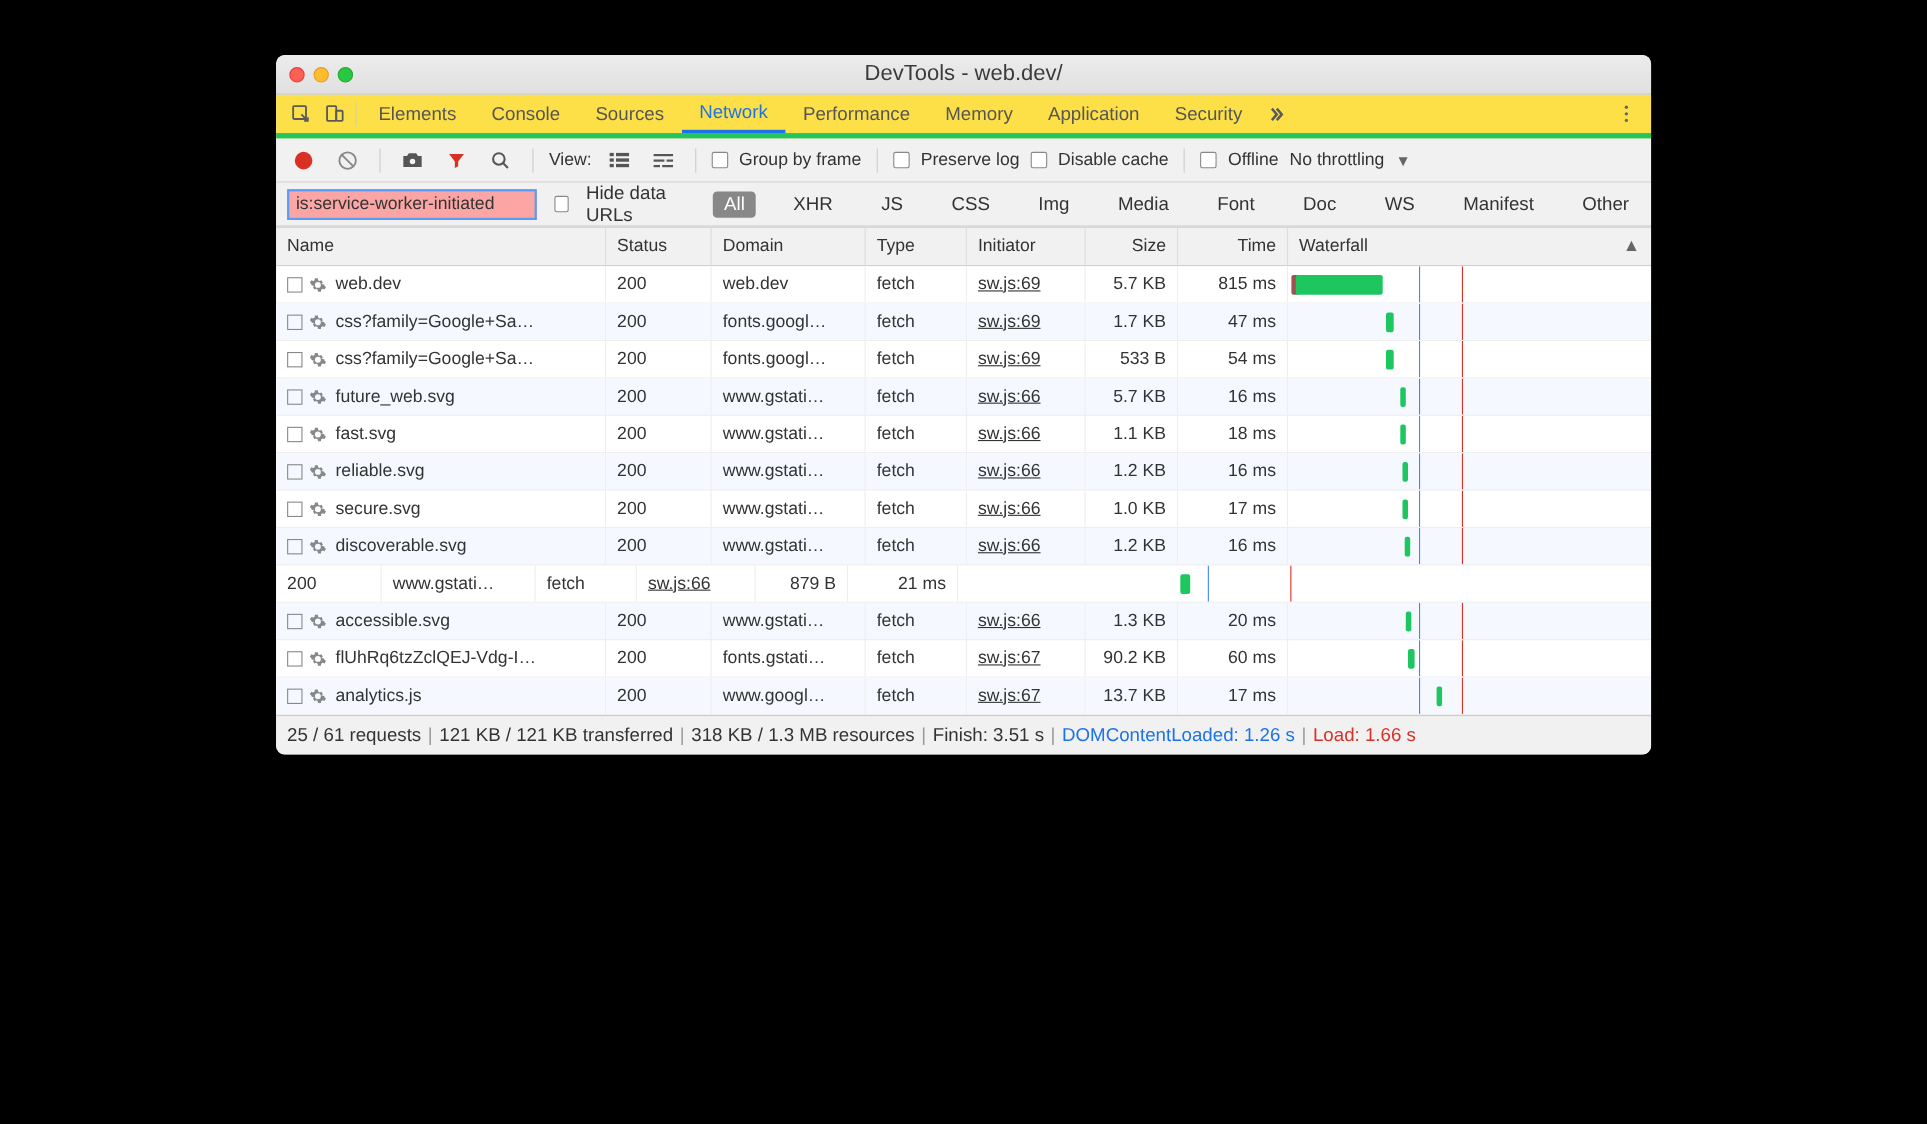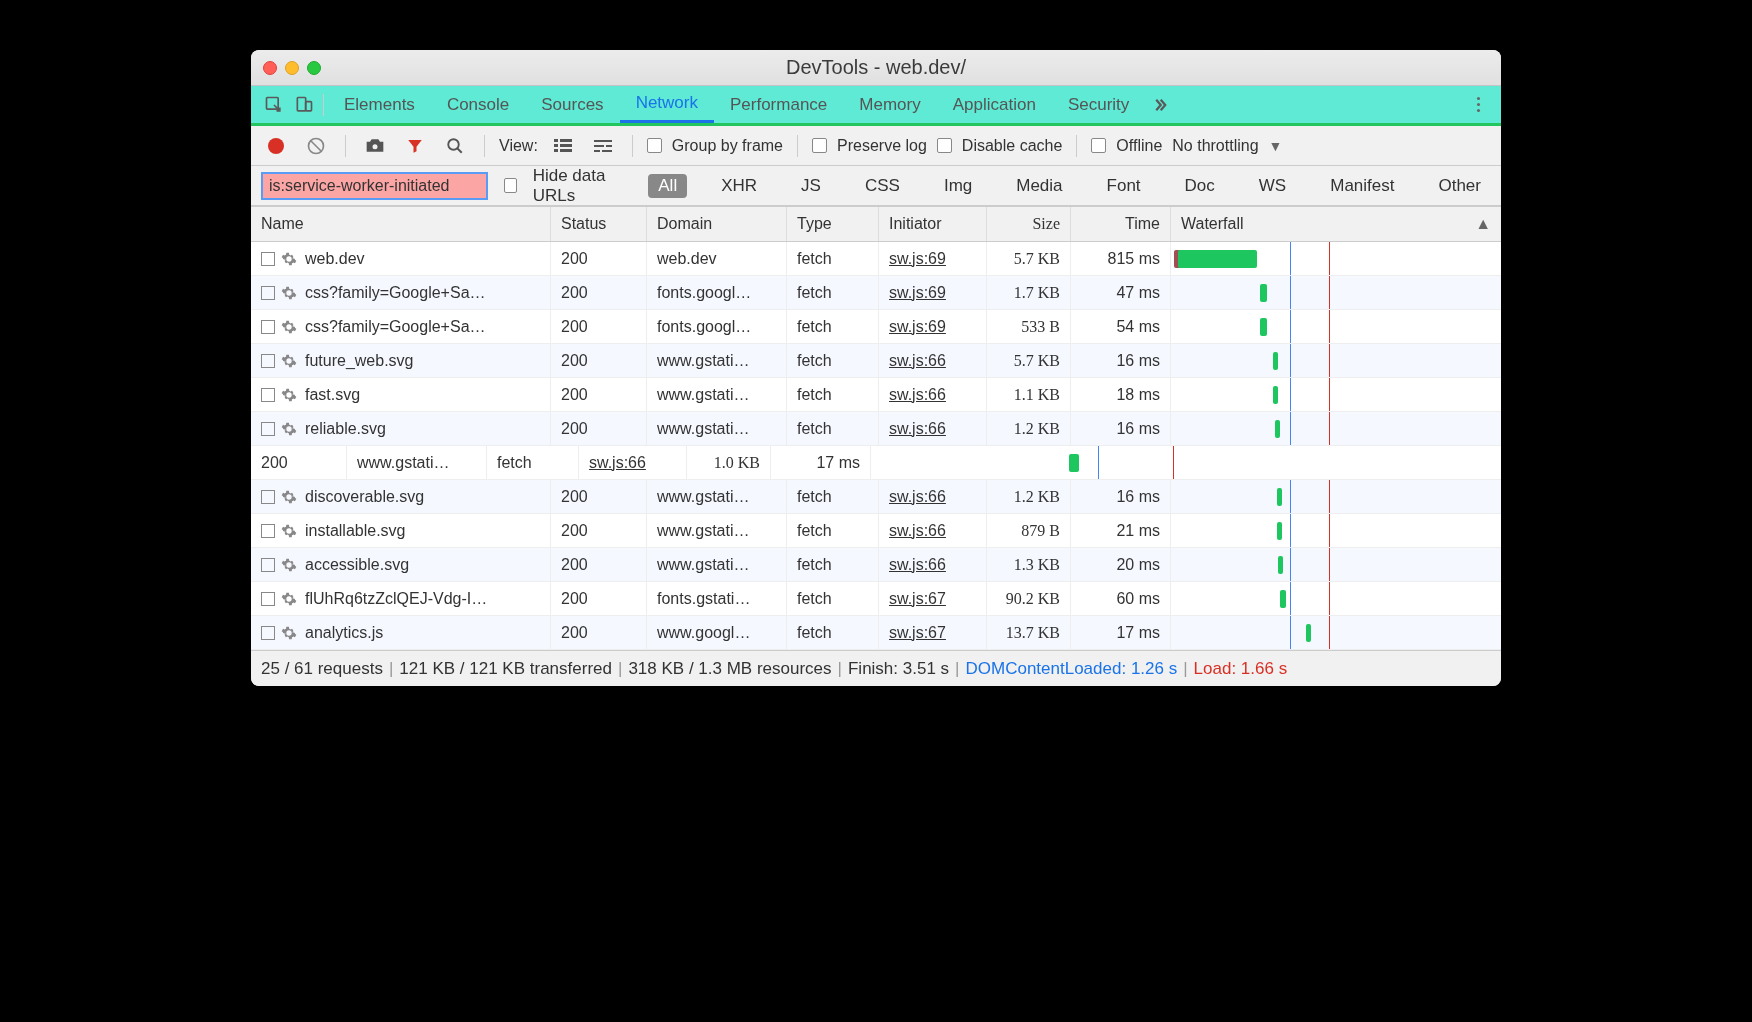--- a/index.html
+++ b/index.html
@@ -31,22 +31,22 @@
   position: relative;
 }
 .traffic-lights { display: flex; gap: 8px; }
 .tl { width: 14px; height: 14px; border-radius: 50%; }
 .tl.red { background: #ff5f57; border:1px solid #e14239;}
 .tl.yellow { background: #ffbd2e; border:1px solid #dfa023;}
 .tl.green { background: #28c940; border:1px solid #1faa31;}
 .title-text { position:absolute; left:0; right:0; text-align:center; font-size:20px; color:#3b3b3b; }
 .tabs {
   height: 40px;
-  background: #5eead4;
-  border-bottom: 3px solid #22c55e;
+  background: #fde047;
+  border-bottom: 5px solid #22c55e;
   display: flex;
   align-items: center;
   padding: 0 8px;
   gap: 0;
   font-size: 17px;
   color: #555;
 }
 .tab {
   padding: 0 16px;
   height: 100%;
@@ -120,21 +120,21 @@
   padding:0 10px;
   overflow:hidden;
   white-space:nowrap;
   text-overflow:ellipsis;
 }
 .col-name{width:300px;}
 .col-status{width:96px;}
 .col-domain{width:140px;}
 .col-type{width:92px;}
 .col-initiator{width:108px;}
-.col-size{width:84px; justify-content:flex-end;font-family:Liberation Serif, serif;}
+.col-size{width:84px; justify-content:flex-end;}
 .col-time{width:100px; justify-content:flex-end;}
 .col-waterfall{flex:1; border-right:none; position:relative;}
 .rows{ max-height: 435px; overflow:hidden; background:#fff;}
 .row{
   height:34px;
   display:flex;
   font-size:16px;
   color:#333;
   border-bottom:1px solid #eee;
 }
@@ -458,20 +458,29 @@
         </div>
         <div class="td col-size">1.2 KB</div>
         <div class="td col-time">16 ms</div>
         <div class="td col-waterfall">
           <div class="wf-tick wf-blue" style="left:36%"></div>
           <div class="wf-tick wf-red" style="left:48%"></div>
           <div class="waterfall-bar" style="left:31.5%;width:1.5%;background:#1ec660"></div>
         </div>
       </div>
       <div class="row">
+        <div class="td col-name">
+          <div class="row-checkbox"></div>
+          <span class="gear">
+            <svg viewBox="0 0 24 24" fill="currentColor">
+              <path d="M12 8a4 4 0 100 8 4 4 0 000-8zm9 4a7 7 0 01-.1 1.2l2.1 1.6-2 3.5-2.5-1a7 7 0 01-2 1.2l-.4 2.7h-4l-.4-2.7a7 7 0 01-2-1.2l-2.5 1-2-3.5 2.1-1.6A7 7 0 013 12a7 7 0 01.1-1.2L1 9.2l2-3.5 2.5 1a7 7 0 012-1.2L7.9 2.8h4l.4 2.7a7 7 0 012 1.2l2.5-1 2 3.5-2.1 1.6A7 7 0 0121 12z"></path>
+            </svg>
+          </span>
+          <span>secure.svg</span>
+        </div>
         <div class="td col-status">200</div>
         <div class="td col-domain">www.gstati…</div>
         <div class="td col-type">fetch</div>
         <div class="td col-initiator">
           <span class="initiator-link">sw.js:66</span>
         </div>
         <div class="td col-size">1.0 KB</div>
         <div class="td col-time">17 ms</div>
         <div class="td col-waterfall">
           <div class="wf-tick wf-blue" style="left:36%"></div>
@@ -497,29 +506,20 @@
         </div>
         <div class="td col-size">1.2 KB</div>
         <div class="td col-time">16 ms</div>
         <div class="td col-waterfall">
           <div class="wf-tick wf-blue" style="left:36%"></div>
           <div class="wf-tick wf-red" style="left:48%"></div>
           <div class="waterfall-bar" style="left:32%;width:1.5%;background:#1ec660"></div>
         </div>
       </div>
       <div class="row">
-        <div class="td col-name">
-          <div class="row-checkbox"></div>
-          <span class="gear">
-            <svg viewBox="0 0 24 24" fill="currentColor">
-              <path d="M12 8a4 4 0 100 8 4 4 0 000-8zm9 4a7 7 0 01-.1 1.2l2.1 1.6-2 3.5-2.5-1a7 7 0 01-2 1.2l-.4 2.7h-4l-.4-2.7a7 7 0 01-2-1.2l-2.5 1-2-3.5 2.1-1.6A7 7 0 013 12a7 7 0 01.1-1.2L1 9.2l2-3.5 2.5 1a7 7 0 012-1.2L7.9 2.8h4l.4 2.7a7 7 0 012 1.2l2.5-1 2 3.5-2.1 1.6A7 7 0 0121 12z"></path>
-            </svg>
-          </span>
-          <span>installable.svg</span>
-        </div>
         <div class="td col-status">200</div>
         <div class="td col-domain">www.gstati…</div>
         <div class="td col-type">fetch</div>
         <div class="td col-initiator">
           <span class="initiator-link">sw.js:66</span>
         </div>
         <div class="td col-size">879 B</div>
         <div class="td col-time">21 ms</div>
         <div class="td col-waterfall">
           <div class="wf-tick wf-blue" style="left:36%"></div>

